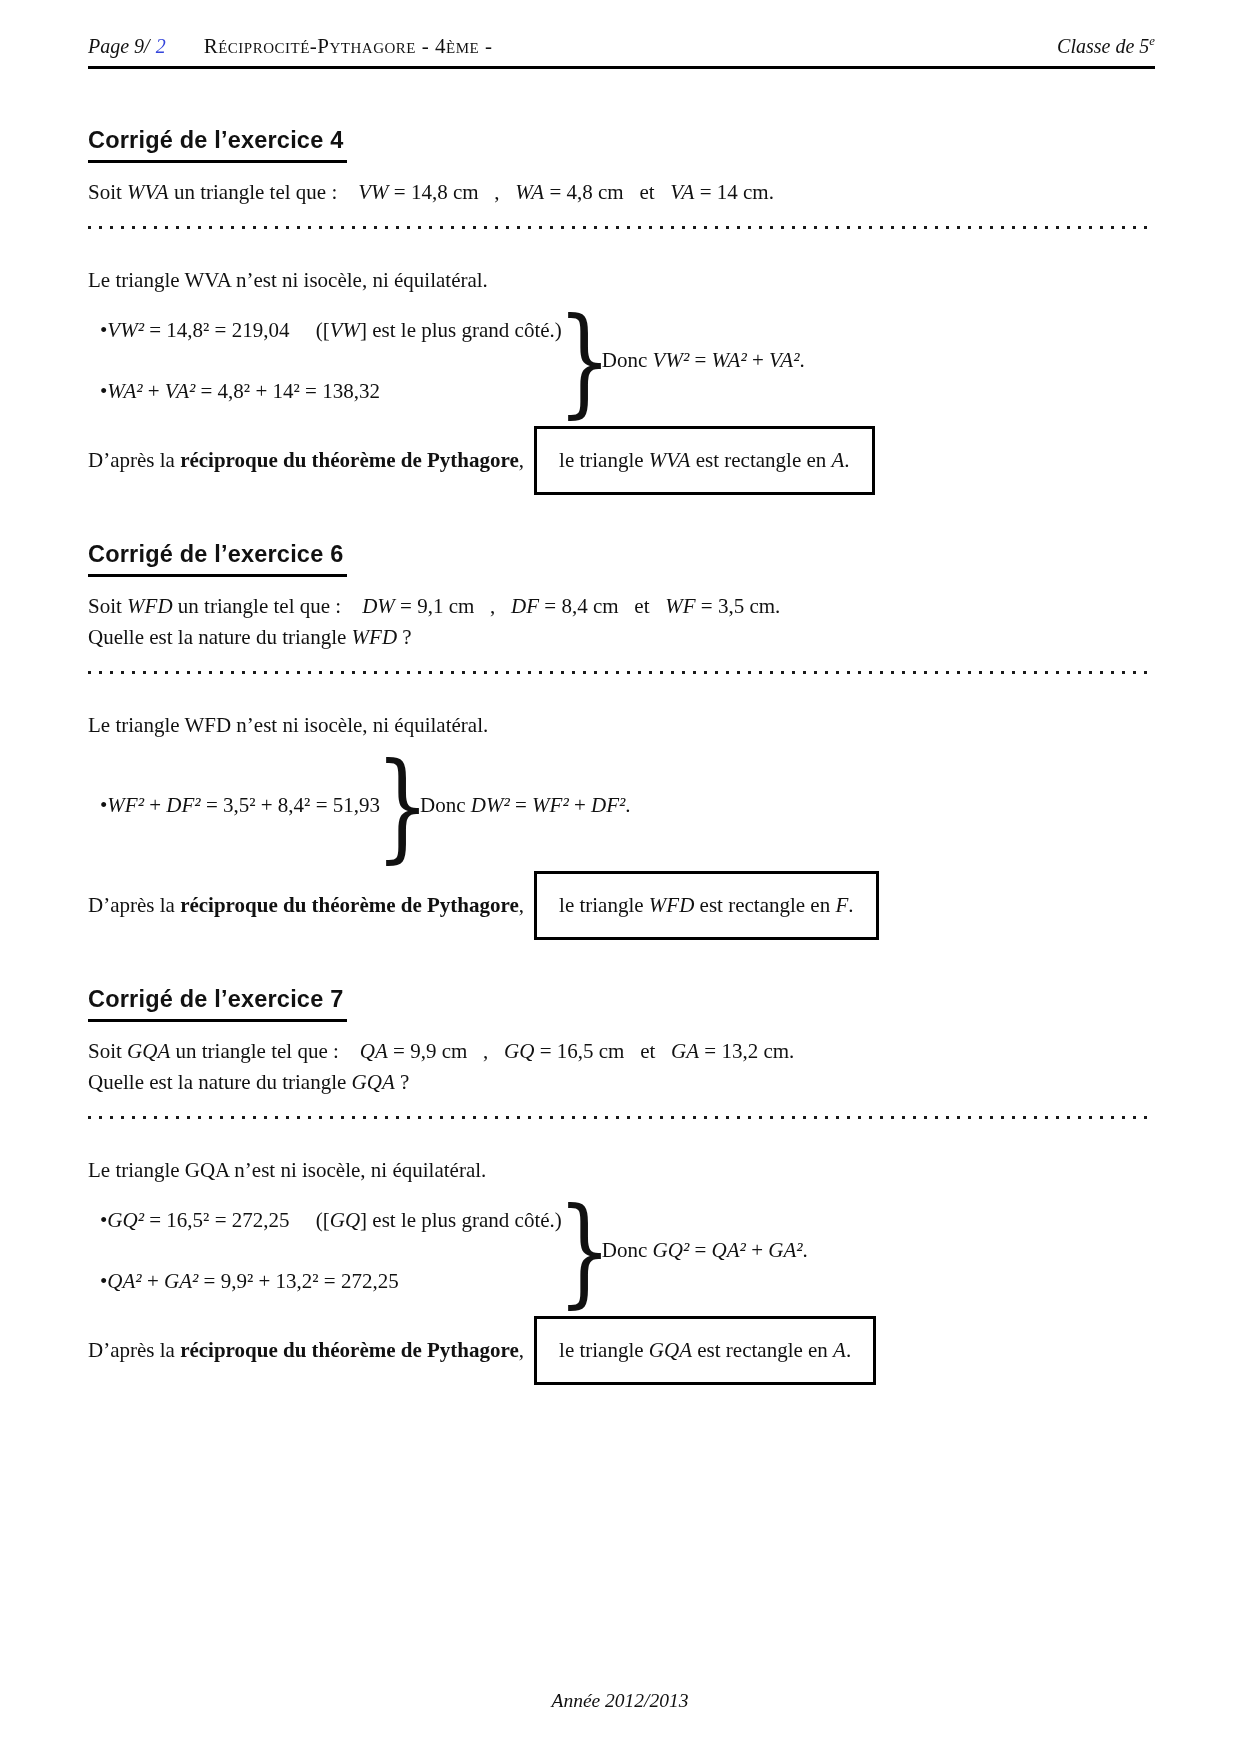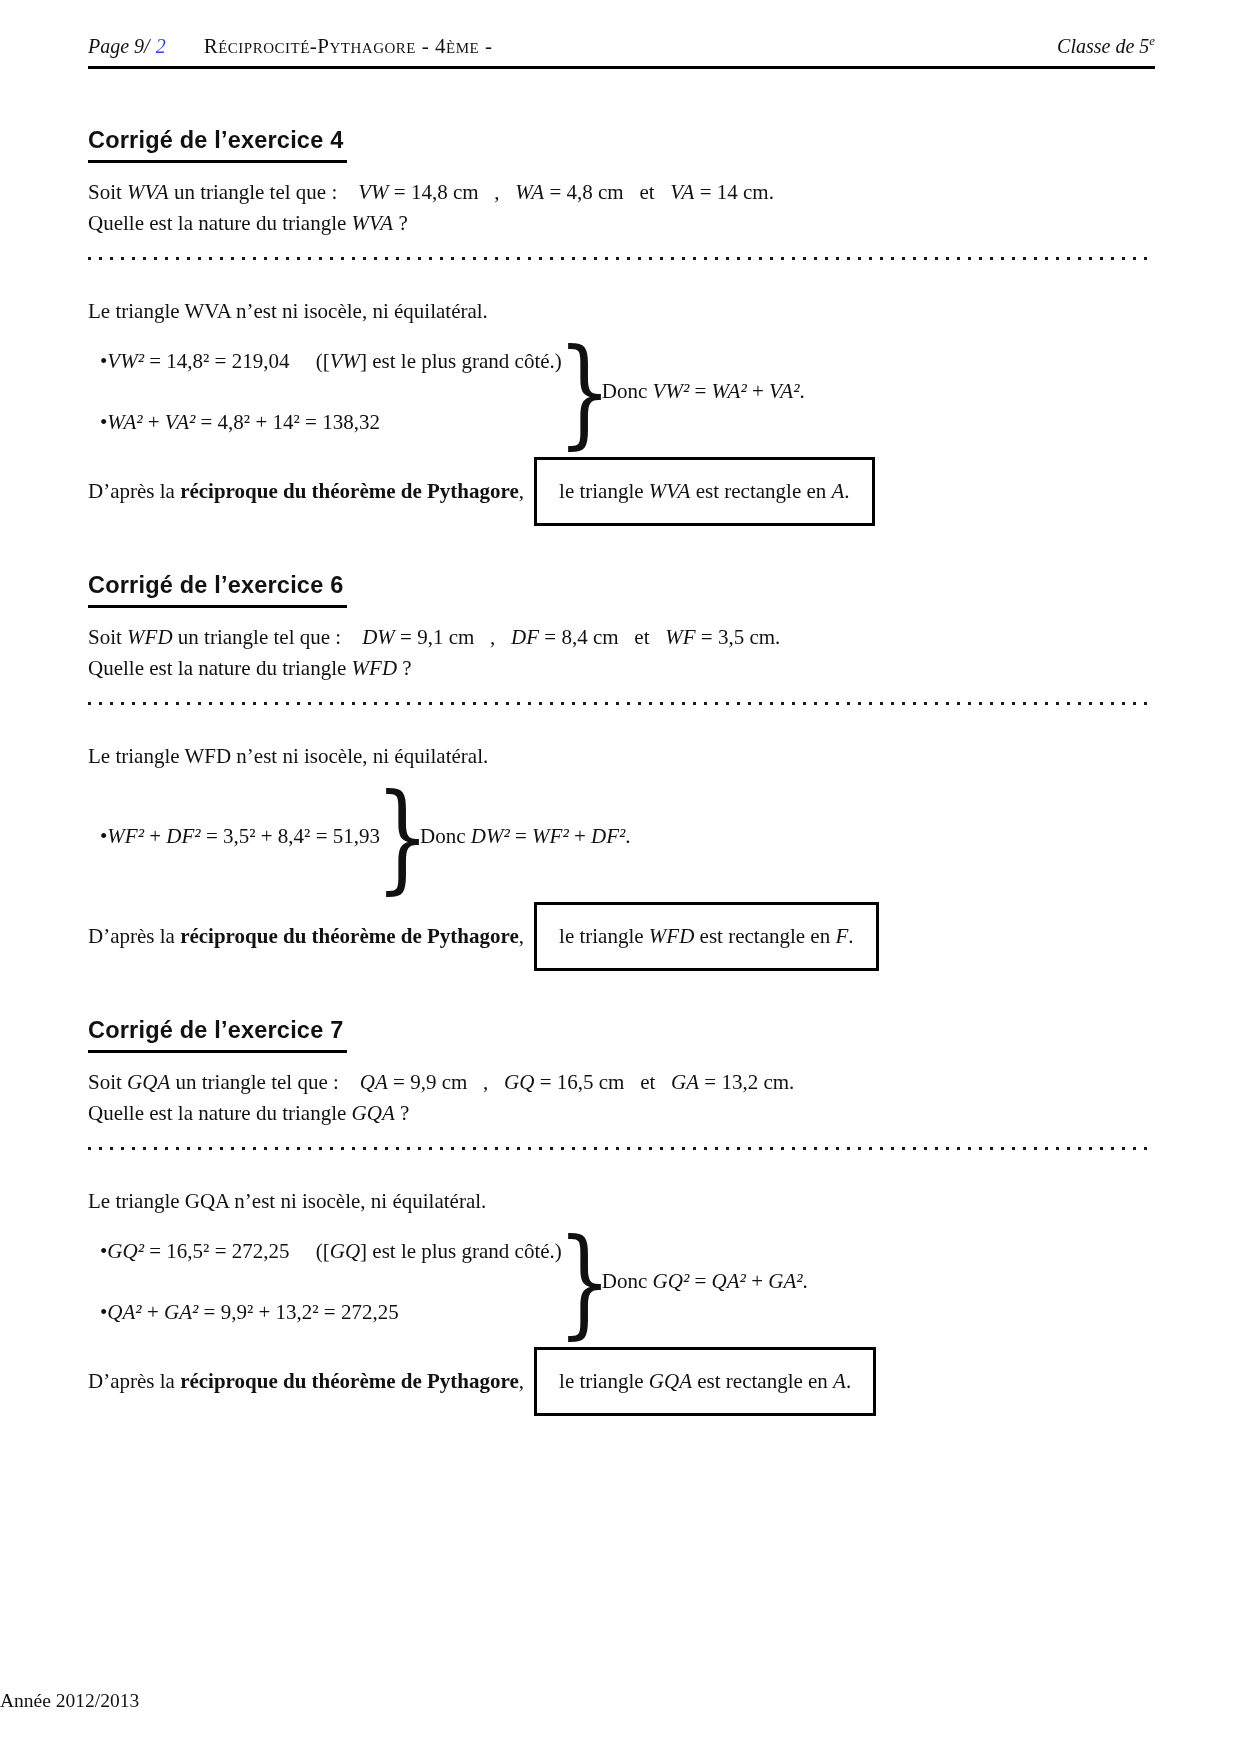--- a/index.html
+++ b/index.html
@@ -48,41 +48,40 @@
     transform:scale(0.72,1);transform-origin:center center;font-weight:400;
   }
   .donc{margin-left:12px;white-space:nowrap;}
   .final{display:flex;align-items:center;margin-top:6px;}
   .final p{white-space:nowrap;}
   .answer-box{
     border:3px solid #000;padding:16px 22px;margin-left:10px;white-space:nowrap;
   }
   
   .footer{
-    position:absolute;left:0;right:0;bottom:42px;text-align:left;
-    font-size:19.5px;
+    position:absolute;left:0;right:0;bottom:42px;text-align:center;
+    font-style:italic;font-size:19.5px;
   }
 </style>
 </head>
 <body>
 
 <div class="page">
 
   <div class="hdr">
     <span class="pg">Page 9/</span>
     <a class="pagelink" href="#" style="color: rgb(52, 69, 219);">2</a>
     <span class="doctitle">Réciprocité-Pythagore - 4ème -</span>
     <span class="classe"><span class="tok-t">Classe de 5</span><span class="tok-sup">e</span></span>
   </div>
   <div class="rule"></div>
 
   <section class="exercise first">
     <h2 class="exheading">Corrigé de l’exercice 4</h2>
     <p class="line"><span class="tok-t">Soit </span><span class="tok-m">WVA</span><span class="tok-t"> un triangle tel que :&nbsp;&nbsp;&nbsp;&nbsp;</span><span class="tok-m">VW</span><span class="tok-t"> = 14,8 cm&nbsp;&nbsp;&nbsp;,&nbsp;&nbsp;&nbsp;</span><span class="tok-m">WA</span><span class="tok-t"> = 4,8 cm&nbsp;&nbsp;&nbsp;et&nbsp;&nbsp;&nbsp;</span><span class="tok-m">VA</span><span class="tok-t"> = 14 cm.</span></p>
-    <p class="line"><span class="tok-t">Quelle est la nature du triangle </span><span class="tok-m">WVA</span><span class="tok-t"> ?</span></p>
     <div class="dots"></div>
     <p class="line nature"><span class="tok-t">Le triangle WVA n’est ni isocèle, ni équilatéral.</span></p>
     <div class="calc">
       <div class="bullets">
         <p class="line"><span class="tok-t">•</span><span class="tok-m">VW²</span><span class="tok-t"> = 14,8² = 219,04&nbsp;&nbsp;&nbsp;&nbsp;&nbsp;([</span><span class="tok-m">VW</span><span class="tok-t">] est le plus grand côté.)</span></p>
         <p class="line"><span class="tok-t">•</span><span class="tok-m">WA²</span><span class="tok-t"> + </span><span class="tok-m">VA²</span><span class="tok-t"> = 4,8² + 14² = 138,32</span></p>
       </div>
       <div class="bracewrap">
         <span class="brace">}</span>
       </div>

